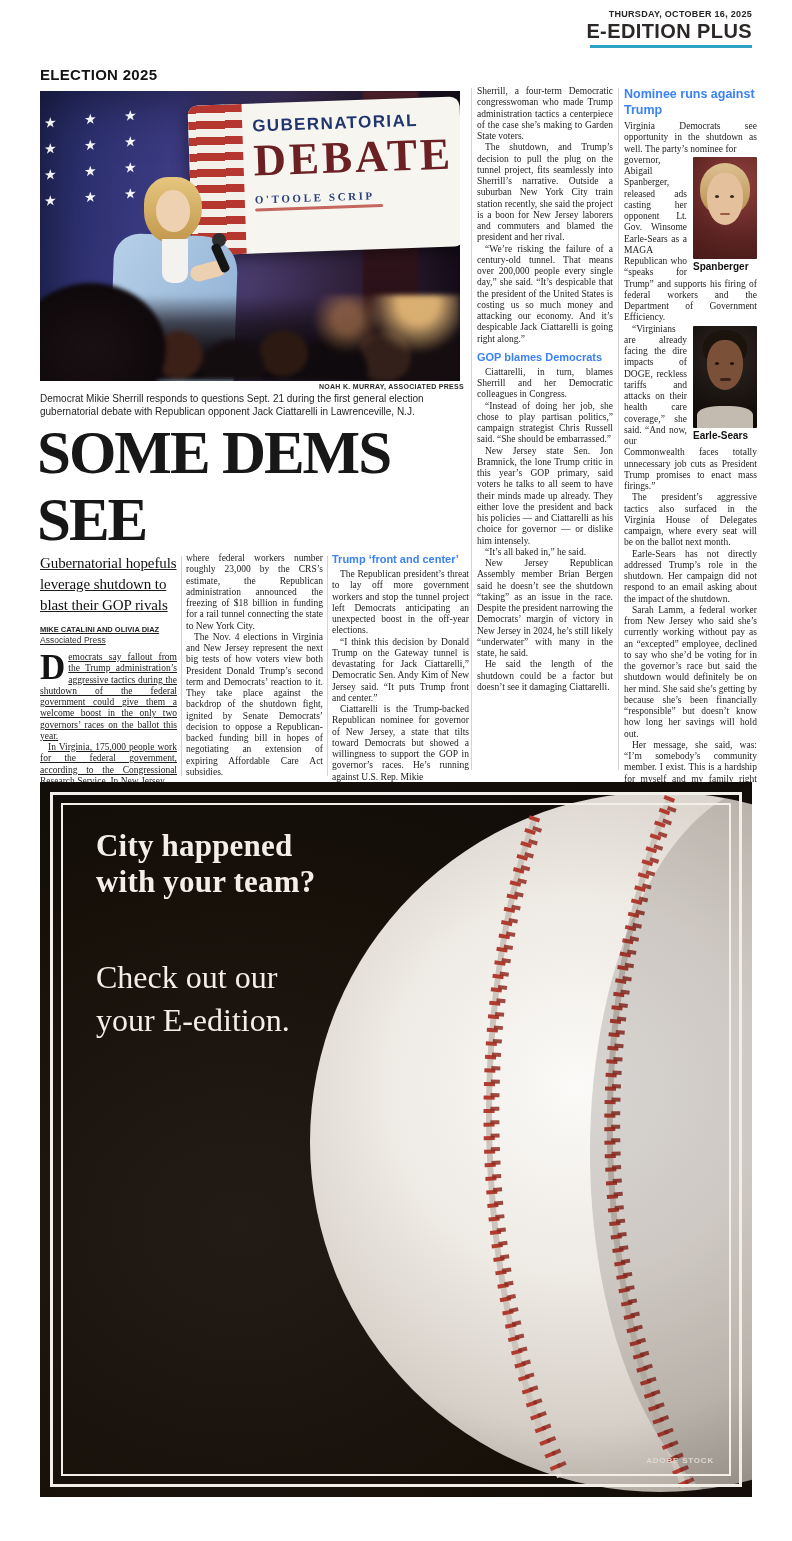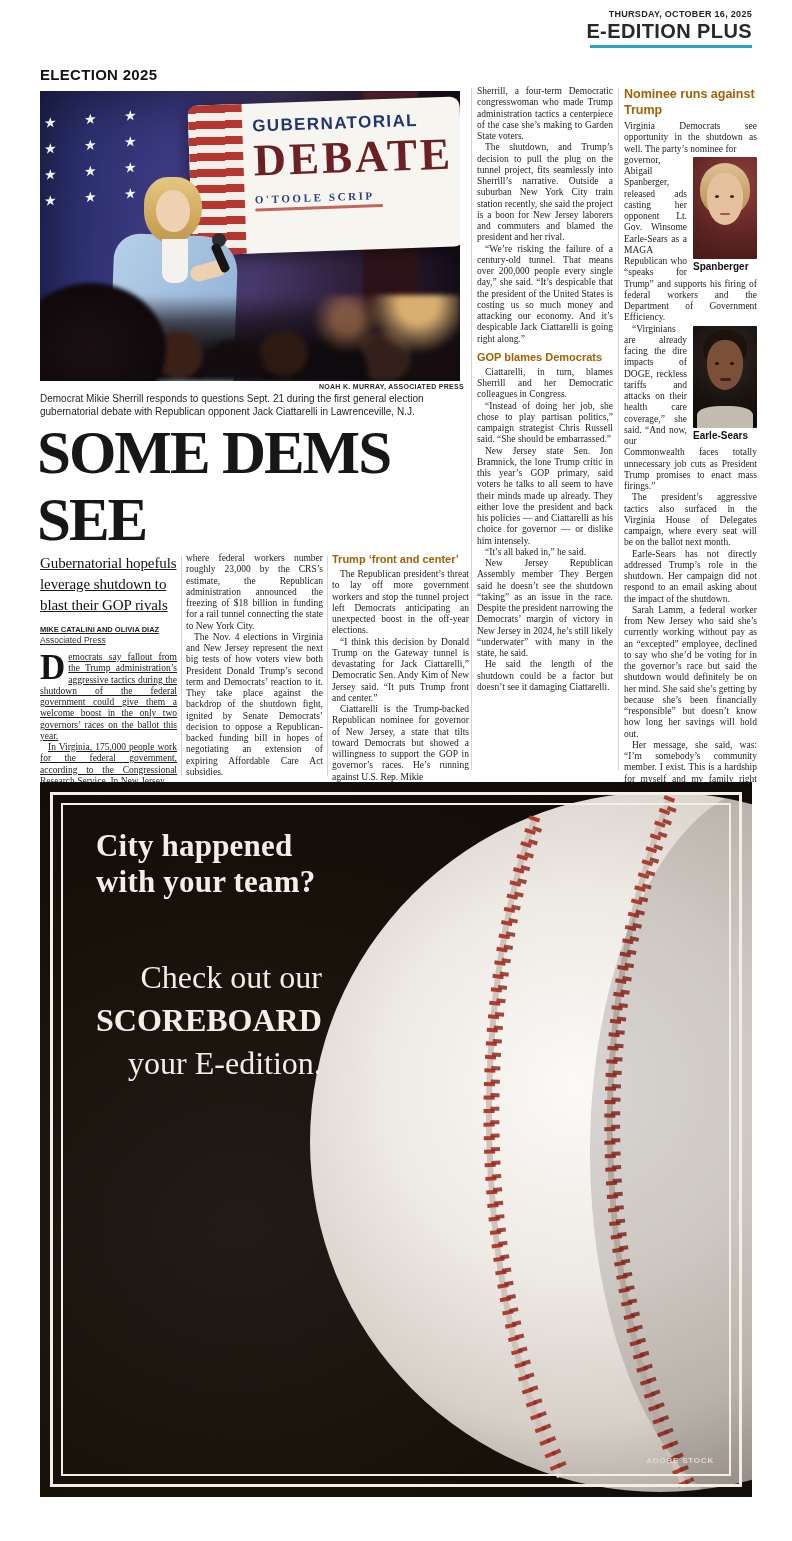--- a/index.html
+++ b/index.html
@@ -59,21 +59,21 @@
   .hl1 { font-size:61px; line-height:67px; color:#171717; }
   .hl2 { font-size:61px; line-height:62px; color:#a9a9a9; }
   
   .col { position:absolute; overflow:hidden; }
   .col p { font:400 9.5px/11.25px "Liberation Serif",serif; text-align:justify; text-indent:8px; color:#1b1b1b; }
   .col p.ni { text-indent:0; }
   .deck { font:400 15px/21px "Liberation Serif",serif; color:#121212; letter-spacing:-.1px; margin-bottom:9px; }
   .byline { font:700 7.5px/9px "Liberation Sans",sans-serif; color:#222; margin-bottom:1px; }
   .byorg { font:400 8.5px/10px "Liberation Sans",sans-serif; color:#333; margin-bottom:7px; }
   .dropcap { float:left; font:700 35px/28px "Liberation Serif",serif; padding:2px 3px 0 0; color:#141414; }
-  .subhead { font:700 11px/13px "Liberation Sans",sans-serif; color:#a16207; margin:6px 0 3px; }
+  .subhead { font:700 11px/13px "Liberation Sans",sans-serif; color:#3b82f6; margin:6px 0 3px; }
   .subhead.top { margin-top:0; font-size:12.5px; line-height:16px; }
   .colrule { position:absolute; width:1px; background:#d4d4d4; }
   
   .float-photo { float:right; width:64px; margin:2px 0 3px 6px; }
   .portrait { position:relative; width:64px; height:102px; overflow:hidden; border-radius:1px; }
   .portrait.spanberger { background:radial-gradient(circle at 72% 26%, #91403c, #5c2422 62%, #451a18); }
   .sp-hair { position:absolute; left:7px; top:6px; width:50px; height:52px; background:linear-gradient(#ddc092,#b89150); border-radius:50% 50% 45% 45%; }
   .sp-face { position:absolute; left:14px; top:16px; width:36px; height:52px; background:#e5c09c; border-radius:46% 46% 52% 52%; }
   .sp-eye { position:absolute; width:4px; height:3px; background:#3a2a20; border-radius:50%; top:38px; }
   .sp-mouth { position:absolute; left:27px; top:56px; width:10px; height:2px; background:#9c5a4a; border-radius:2px; }
@@ -85,21 +85,21 @@
   .es-scarf { position:absolute; left:4px; bottom:0; width:56px; height:22px; background:#c3bab0; border-radius:40% 40% 0 0; }
   .portrait-caption { font:700 10px/12px "Liberation Sans",sans-serif; color:#111; margin-top:2px; }
   
   .ad { position:absolute; left:40px; top:782px; width:712px; height:715px; overflow:hidden;
     background:radial-gradient(ellipse at 28% 62%, #231c16 0%, #161009 55%, #0f0b08 100%); }
   .ad svg.ball { position:absolute; left:0; top:0; }
   .frame-outer { position:absolute; inset:10px; border:3px solid #f2efe9; }
   .frame-inner { position:absolute; inset:21px; border:2px solid #f2efe9; }
   .ad-copy { position:absolute; left:56px; top:46px; color:#f3efe8; }
   .ad-h { font:700 31px/36px "Liberation Serif",serif; letter-spacing:.2px; }
-  .ad-b { font:400 32px/43px "Liberation Serif",serif;text-align:right; }
+  .ad-b { font:400 32px/43px "Liberation Serif",serif; }
   .ad-b.bold { font-weight:700; }
   .ad-gap { height:56px; }
   .ad-credit { position:absolute; right:38px; bottom:32px; font:700 8px/9px "Liberation Sans",sans-serif; letter-spacing:.8px; color:#ddd8d0; }
 </style>
 </head>
 <body>
 
 <div class="page">
 
   <div class="mast-date">THURSDAY, OCTOBER 16, 2025</div>
@@ -169,21 +169,21 @@
 
   <div class="col" style="left:477px;top:86px;width:136px;height:700px;">
     <p class="ni">Sherrill, a four-term Democratic congresswoman who made Trump administration tactics a centerpiece of the case she’s making to Garden State voters.</p>
     <p>The shutdown, and Trump’s decision to pull the plug on the tunnel project, fits seamlessly into Sherrill’s narrative. Outside a suburban New York City train station recently, she said the project is a boon for New Jersey laborers and commuters and blamed the president and her rival.</p>
     <p>“We’re risking the failure of a century-old tunnel. That means over 200,000 people every single day,” she said. “It’s despicable that the president of the United States is costing us so much money and attacking our economy. And it’s despicable Jack Ciattarelli is going right along.”</p>
     <div class="subhead">GOP blames Democrats</div>
     <p>Ciattarelli, in turn, blames Sherrill and her Democratic colleagues in Congress.</p>
     <p>“Instead of doing her job, she chose to play partisan politics,” campaign strategist Chris Russell said. “She should be embarrassed.”</p>
     <p>New Jersey state Sen. Jon Bramnick, the lone Trump critic in this year’s GOP primary, said voters he talks to all seem to have their minds made up already. They either love the president and back his policies — and Ciattarelli as his choice for governor — or dislike him intensely.</p>
     <p>“It’s all baked in,” he said.</p>
-    <p>New Jersey Republican Assembly member They Bergen said he doesn’t see the shutdown “taking” as an issue in the race. Despite the president narrowing the Democrats’ margin of victory in New Jersey in 2024, he’s still likely “underwater” with many in the state, he said.</p>
+    <p>New Jersey Republican Assembly member Brian Bergen said he doesn’t see the shutdown “taking” as an issue in the race. Despite the president narrowing the Democrats’ margin of victory in New Jersey in 2024, he’s still likely “underwater” with many in the state, he said.</p>
     <p>He said the length of the shutdown could be a factor but doesn’t see it damaging Ciattarelli.</p>
   </div>
 
   <div class="col" style="left:624px;top:86px;width:133px;height:700px;">
     <div class="subhead top">Nominee runs against Trump</div>
     <p class="ni">Virginia Democrats see opportunity in the shutdown as well. The party’s nominee for</p>
     <div style="overflow:visible;">
       <div class="float-photo">
         <div class="portrait spanberger">
           <div class="sp-hair"></div>
@@ -235,19 +235,18 @@
       <path d="M635,19 C551,232 556,498 651,702" fill="none" stroke="#8f2b22" stroke-width="9" stroke-dasharray="4 9.5" stroke-dashoffset="6.5" opacity=".85"></path>
       <ellipse cx="740" cy="370" rx="190" ry="370" fill="rgba(35,26,20,.16)"></ellipse>
     </svg>
     <div class="frame-outer"></div>
     <div class="frame-inner"></div>
     <div class="ad-copy">
       <div class="ad-h">City happened</div>
       <div class="ad-h">with your team?</div>
       <div class="ad-gap"></div>
       <div class="ad-b">Check out our</div>
-      <div class="ad-b bold">SCOREBOARD</div>
       <div class="ad-b">your E-edition.</div>
     </div>
     <div class="ad-credit">ADOBE STOCK</div>
   </div>
 
 </div>
 
 </body></html>

